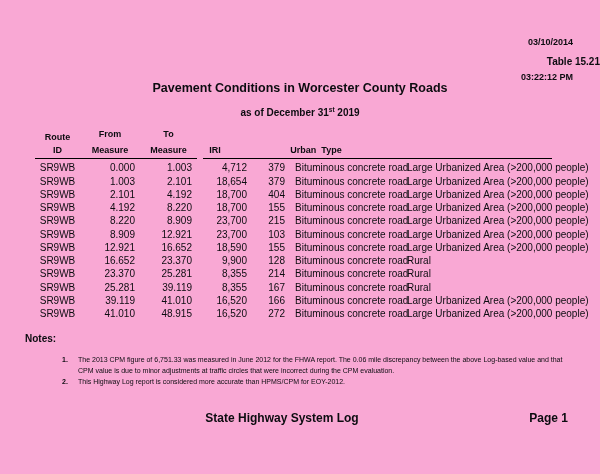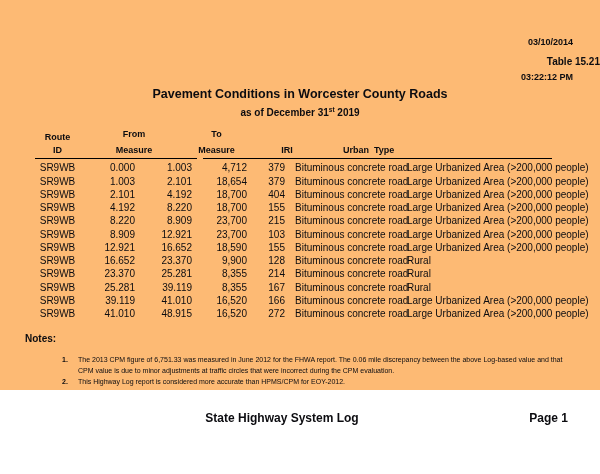--- a/index.html
+++ b/index.html
@@ -4,59 +4,59 @@
 <style>
   * { margin:0; padding:0; box-sizing:border-box; }
   html,body { background:#ffffff; }
   body {
     font-family:"Liberation Sans", sans-serif;
     color:#0c0c10;
     width:600px; height:474px;
     position:relative;
     overflow:hidden;
   }
-  .page { position:absolute; left:0; top:0; width:600px; height:390px; background:#fdba74; }
+  .page { position:absolute; left:0; top:0; width:600px; height:474px; background:#f9a8d4; }
 
   .datebox {
     position:absolute; top:14px; right:27px;
     text-align:right; font-weight:700; font-size:9px; line-height:11.5px;
     white-space:pre;
   }
 
   .table-number {
     position:absolute; top:56px; left:0; width:100%;
     text-align:right; font-weight:700; font-size:10px;
   }
   .main-title {
     position:absolute; top:81px; left:0; width:100%;
-    text-align:center; font-weight:700; font-size:12.5px;margin-top:6px;
+    text-align:center; font-weight:700; font-size:12.5px;
   }
   .subtitle {
     position:absolute; top:106px; left:0; width:100%;
     text-align:center; font-weight:700; font-size:10px;
   }
   .subtitle sup { font-size:6.5px; vertical-align:super; }
 
   .datatable { position:absolute; left:35px; top:128px; width:517px; }
-  .thead { display:flex; height:29px; font-weight:700; font-size:9px;gap:24px; }
+  .thead { display:flex; height:29px; font-weight:700; font-size:9px; }
   .hcell { display:flex; flex-direction:column; justify-content:flex-end; line-height:13px; white-space:pre; }
   .hcell span { display:block; }
   .trow { display:flex; height:13.25px; align-items:flex-end; font-size:10px; }
   .cell { white-space:pre; overflow:visible; }
 
   .c0 { width:45px;  text-align:center; }
   .c1 { width:60px;  text-align:right; padding-right:5px; }
   .c2 { width:57px;  text-align:right; padding-right:5px; }
   .c3 { width:55px;  text-align:right; padding-right:5px; }
   .c4 { width:36px;  text-align:right; padding-right:3px; }
   .c5 { width:112px; text-align:left;  padding-left:7px; }
   .c6 { width:152px; text-align:left;  padding-left:7px; }
   .hcell.c1, .hcell.c2, .hcell.c3, .hcell.c4 { text-align:center; padding:0;justify-content:space-between; }
   .hcell.c5 { text-align:center; padding:0; }
-  .hcell.c6 { text-align:left; padding-left:14px; }
+  .hcell.c6 { text-align:center; padding-left:14px; }
 
   .rule { position:absolute; top:30px; height:1px; background:#000; }
   .rule-left  { left:0;   width:162px; }
   .rule-right { left:168px; width:349px; }
   .tbody { margin-top:3px; }
 
   .notes { position:absolute; left:25px; top:333px; width:565px; }
   .notes-heading { font-weight:700; font-size:10px; }
   .notes-list { margin-top:10px; font-size:7px; line-height:11px; }
   .note-item { display:flex; align-items:flex-start; }

